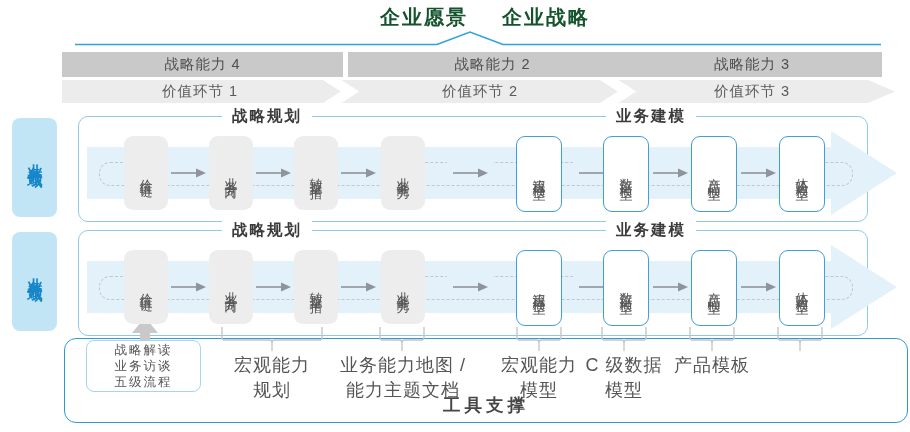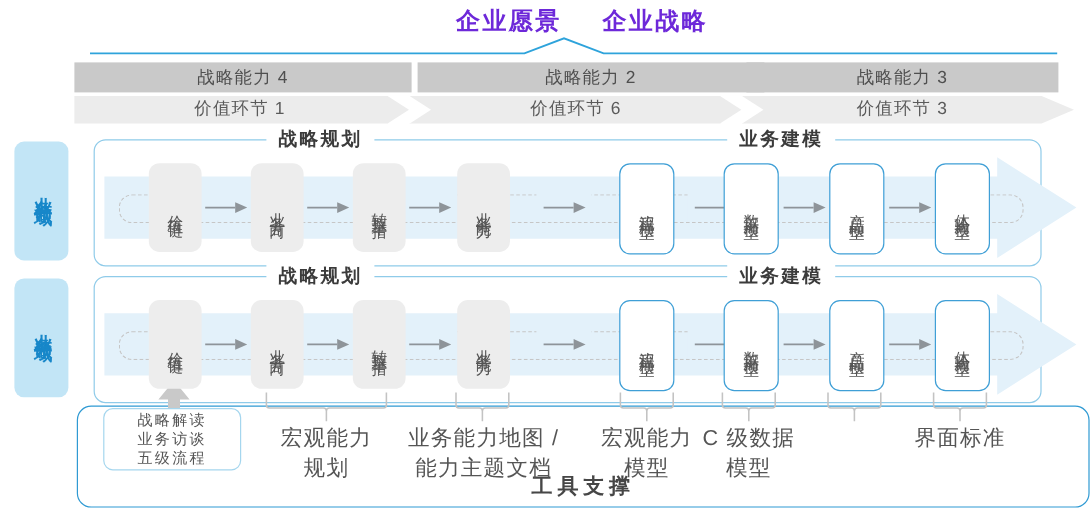--- a/index.html
+++ b/index.html
@@ -3,21 +3,21 @@
 <meta charset="utf-8">
 <style>
   html,body{margin:0;padding:0;background:#fff;}
   #stage{
     position:relative;width:910px;height:432px;background:#fff;overflow:hidden;
     font-family:"Liberation Sans","DejaVu Sans",sans-serif;color:#4a4a4a;
   }
   
   .title-row{position:absolute;left:0;top:4px;width:940px;display:flex;justify-content:center;gap:34px;}
   .title-row{left:15px;}
-  .title-word{font-size:20px;font-weight:bold;color:#6d28d9;letter-spacing:2px;}
+  .title-word{font-size:20px;font-weight:bold;color:#14532d;letter-spacing:2px;}
   .deco-svg{position:absolute;left:0;top:0;pointer-events:none;}
   .cap-bar{position:absolute;top:52px;height:25px;background:#c9c9c9;display:flex;align-items:center;justify-content:center;
            font-size:14.5px;color:#4f4f4f;letter-spacing:1px;}
   .vlink-label{position:absolute;top:80px;height:23px;line-height:23px;text-align:center;width:160px;
            font-size:14.5px;color:#5a5a5a;letter-spacing:1px;transform:translateX(-50%);}
   
   .domain-row{position:absolute;left:78px;width:788px;height:104px;border:1.5px solid #8fcbe9;border-radius:10px;background:#fff;}
   .row-header{position:absolute;top:-11px;transform:translateX(-50%);background:#fff;padding:0 10px;
               font-size:15.5px;font-weight:bold;color:#3b3b3b;letter-spacing:2px;white-space:nowrap;}
   .hdr-plan{left:188px;}
@@ -58,21 +58,21 @@
     <polygon points="62,80 868,80 895,91.5 868,103 62,103" fill="#ececec"></polygon>
     <path d="M326,76 L350,91.5 L326,107" fill="none" stroke="#ffffff" stroke-width="10"></path>
     <path d="M603,76 L627,91.5 L603,107" fill="none" stroke="#ffffff" stroke-width="10"></path>
   </svg>
 
   <div class="cap-bar" style="left:62px;width:281px;">战略能力 4</div>
   <div class="cap-bar" style="left:348px;width:289px;">战略能力 2</div>
   <div class="cap-bar" style="left:622px;width:260px;">战略能力 3</div>
 
   <div class="vlink-label" style="left:200px;">价值环节 1</div>
-  <div class="vlink-label" style="left:480px;">价值环节 6</div>
+  <div class="vlink-label" style="left:480px;">价值环节 2</div>
   <div class="vlink-label" style="left:752px;">价值环节 3</div>
 
   <div class="side-label" style="top:118px;">
     <span>业务领域 1</span>
   </div>
   <div class="domain-row" style="top:116px;">
     <svg class="band-svg" viewBox="0 0 830 104">
       <polygon points="8,30 752,30 752,14 818,56 752,98 752,82 8,82" fill="#e3f1fa"></polygon>
     </svg>
     <div class="dashed-track"></div>
@@ -231,19 +231,19 @@
   </svg>
 
   <div class="anno-label" style="left:272px;">宏观能力
 规划</div>
   <div class="anno-label" style="left:403px;">业务能力地图 /
 能力主题文档</div>
   <div class="anno-label" style="left:539px;">宏观能力
 模型</div>
   <div class="anno-label" style="left:624px;">C 级数据
 模型</div>
-  <div class="anno-label" style="left:800px;">界面标准</div>
+  <div class="anno-label" style="left:712px;">产品模板</div>
 
   <div id="practice-box">战略解读
 业务访谈
 五级流程</div>
 
 </div>
 
 </body></html>

